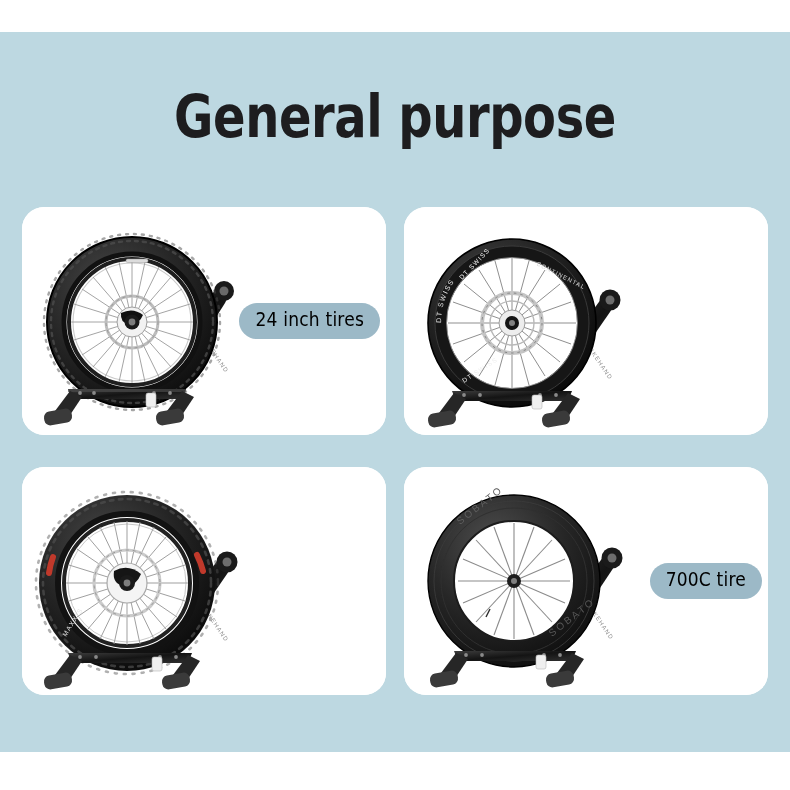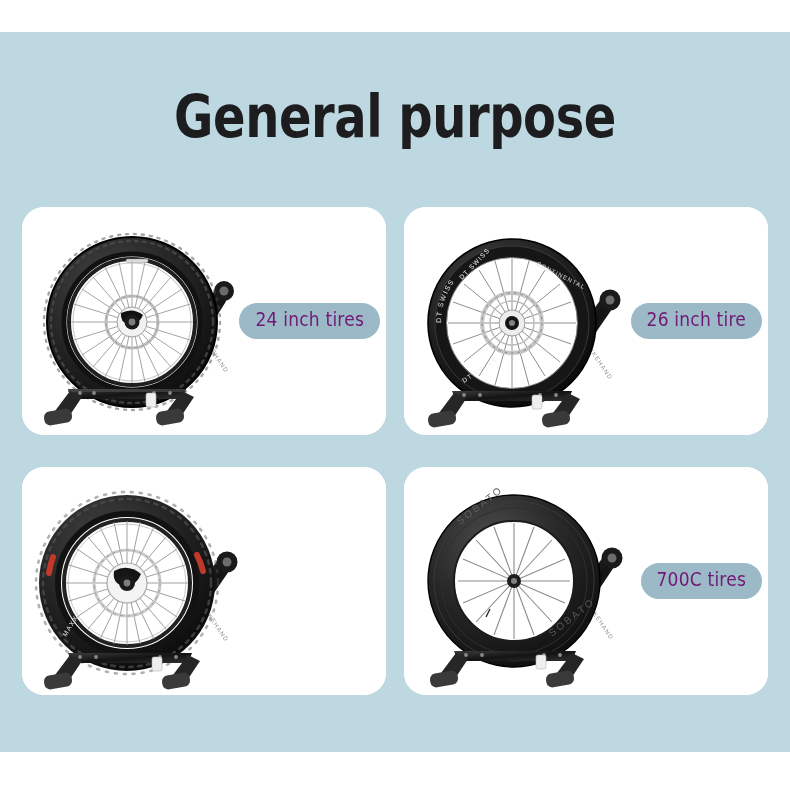--- a/index.html
+++ b/index.html
@@ -62,21 +62,21 @@
   }
   .photo svg { display: block; width: 100%; height: 100%; }
 
   
   .pill {
     position: absolute;
     right: 6px;
     top: 50%;
     transform: translateY(-50%);
     background: #9cb9c7;
-    color: #701a75;
+    color: #000000;
     border-radius: 999px;
     padding: 6px 16px 8px 16px;
     font-size: 19px;
     line-height: 1.15;
     letter-spacing: 0.2px;
     white-space: nowrap;
     font-family: "DejaVu Sans Condensed", "Liberation Sans Narrow", "Liberation Sans", sans-serif;
   }
 </style>
 </head>
@@ -262,21 +262,20 @@
             <circle cx="136" cy="188" r="1.9" fill="#8a8a8a"></circle>
               <circle cx="152" cy="188" r="1.9" fill="#8a8a8a"></circle>
             <path d="M50 186 L32 210 L46 216 L62 192 Z" fill="#262626"></path>
             <path d="M164 186 L146 210 L160 216 L176 192 Z" fill="#262626"></path>
             <rect x="24" y="205" width="28" height="14" rx="6" fill="#3a3a3a" transform="rotate(-10 38 212)"></rect>
             <rect x="138" y="205" width="28" height="14" rx="6" fill="#3a3a3a" transform="rotate(-10 152 212)"></rect>
             <rect x="128" y="188" width="10" height="14" rx="2" fill="#efefef" stroke="#b5b5b5" stroke-width=".6"></rect>
           </g>
         </svg>
       </div>
-      <div class="pill">26 inch tire</div>
     </div>
 
     <div class="card">
       <div class="photo">
         <svg viewBox="0 0 364 228" preserveAspectRatio="xMidYMid meet" aria-hidden="true">
           <defs>
             <radialGradient id="tyre275" cx="38%" cy="30%" r="72%">
               <stop offset="0%" stop-color="#484848"></stop>
               <stop offset="55%" stop-color="#252525"></stop>
               <stop offset="100%" stop-color="#0c0c0c"></stop>
@@ -423,17 +422,17 @@
             <circle cx="140" cy="188" r="1.9" fill="#8a8a8a"></circle>
               <circle cx="156" cy="188" r="1.9" fill="#8a8a8a"></circle>
             <path d="M52 186 L34 210 L48 216 L64 192 Z" fill="#262626"></path>
             <path d="M168 186 L150 210 L164 216 L180 192 Z" fill="#262626"></path>
             <rect x="26" y="205" width="28" height="14" rx="6" fill="#3a3a3a" transform="rotate(-10 40 212)"></rect>
             <rect x="142" y="205" width="28" height="14" rx="6" fill="#3a3a3a" transform="rotate(-10 156 212)"></rect>
             <rect x="132" y="188" width="10" height="14" rx="2" fill="#efefef" stroke="#b5b5b5" stroke-width=".6"></rect>
           </g>
         </svg>
       </div>
-      <div class="pill">700C tires</div>
+      <div class="pill">700C tire</div>
     </div>
 
   </div>
 </div>
 
 </body></html>

